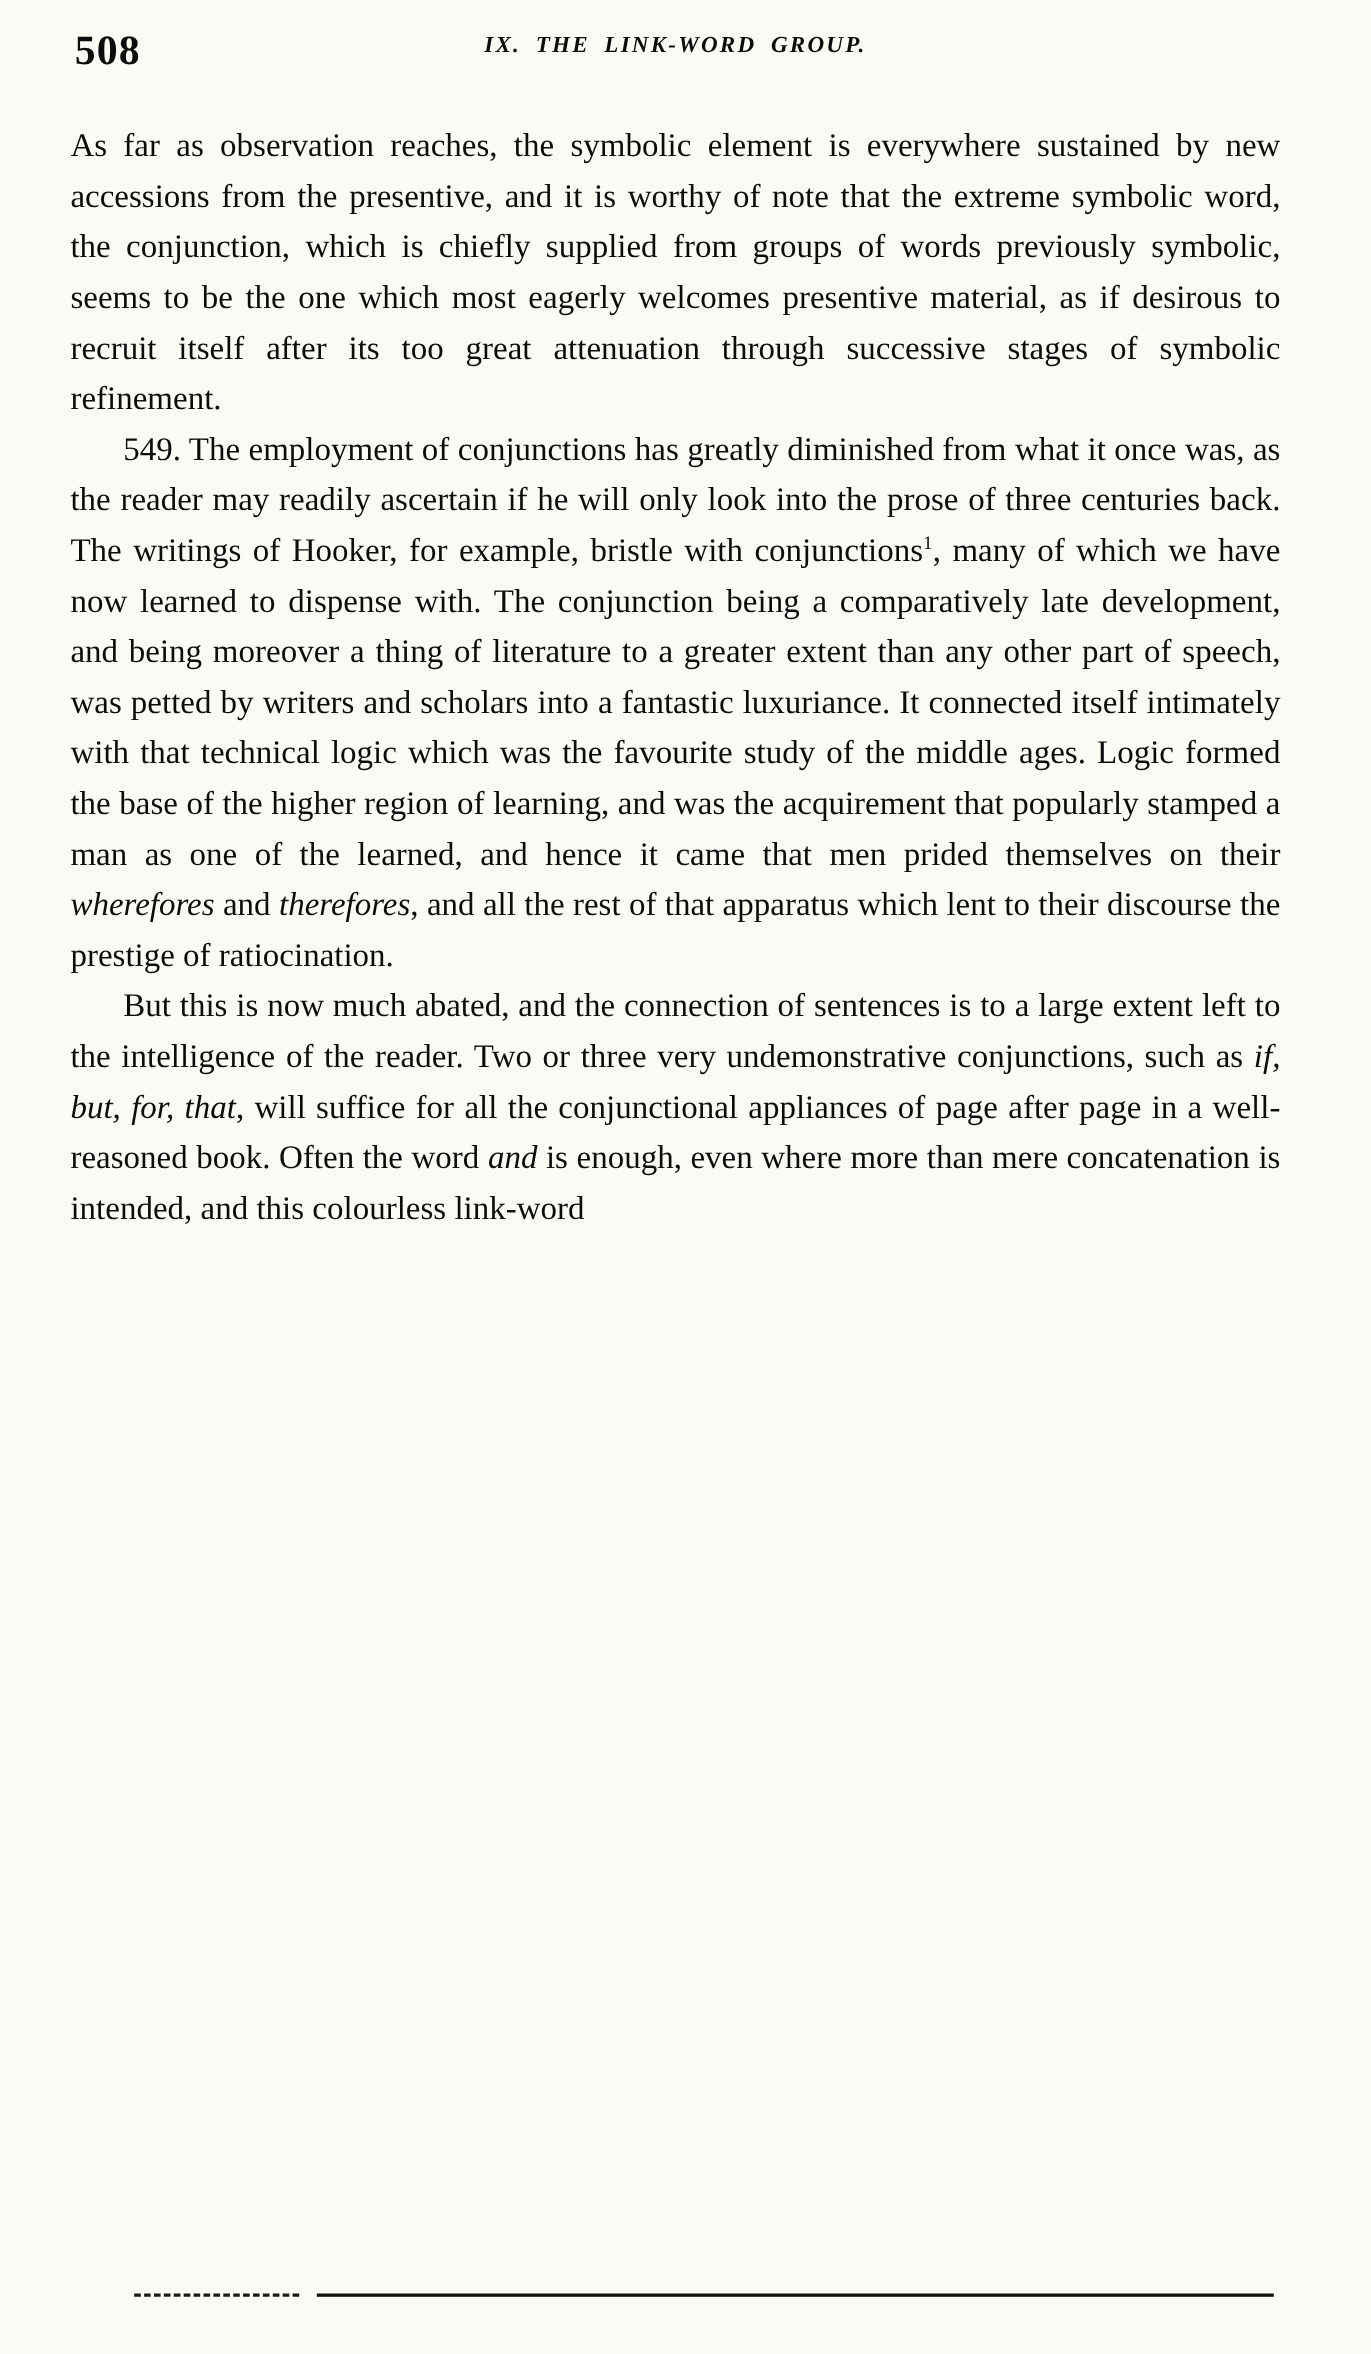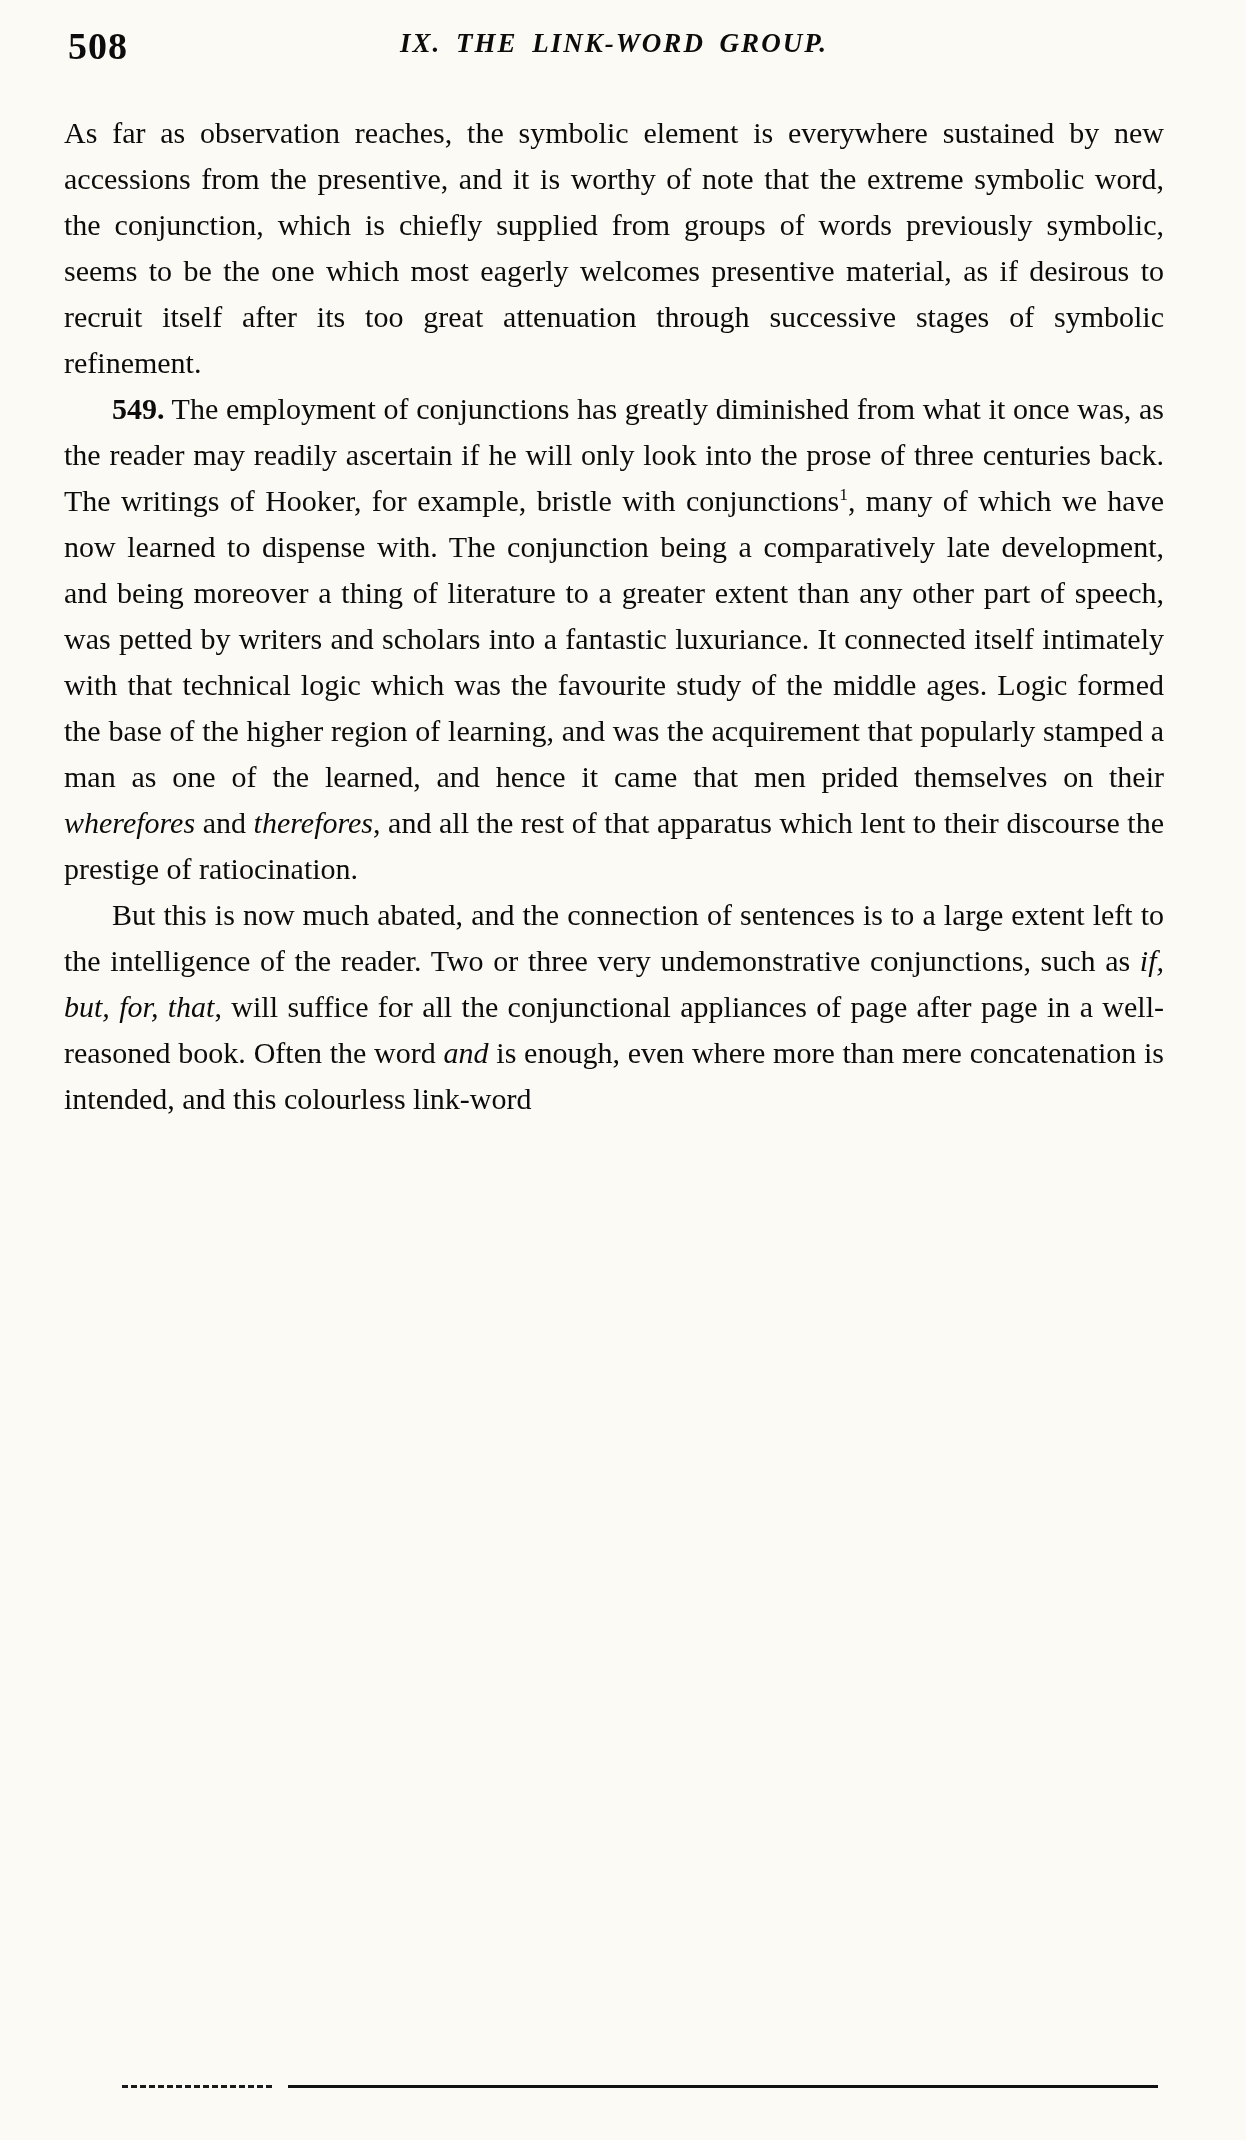--- a/index.html
+++ b/index.html
@@ -29,36 +29,36 @@
     font-size: 38px;
     font-weight: bold;
     letter-spacing: 1px;
   }
   .running-title {
     position: absolute;
     left: 0;
     right: 0;
     top: 6px;
     text-align: center;
-    font-size: 27px;
+    font-size: 21px;
     font-weight: bold;
     font-style: italic;
     letter-spacing: 2px;
     word-spacing: 6px;
     font-family: Liberation Serif, serif;
   }
   .body-text {
     font-size: 30px;
     line-height: 46px;
     text-align: justify;
   }
   .body-text p { margin: 0; }
   .body-text p.indent { text-indent: 48px; }
   .it { font-style: italic; }
-  .bd { font-weight: bold; }
+  .bd { font-weight: normal; }
   sup {
     font-size: 0.58em;
     vertical-align: super;
     line-height: 0;
   }
   .page-footer { margin-top: auto; }
   .footnote-rule {
     display: flex;
     align-items: center;
     margin: 0 6px 18px 58px;

